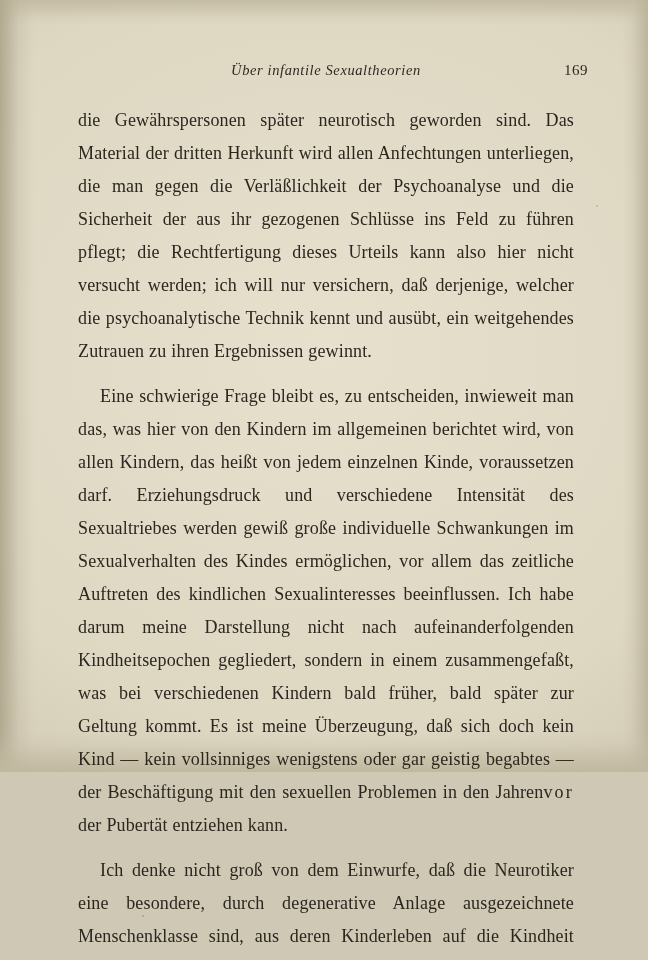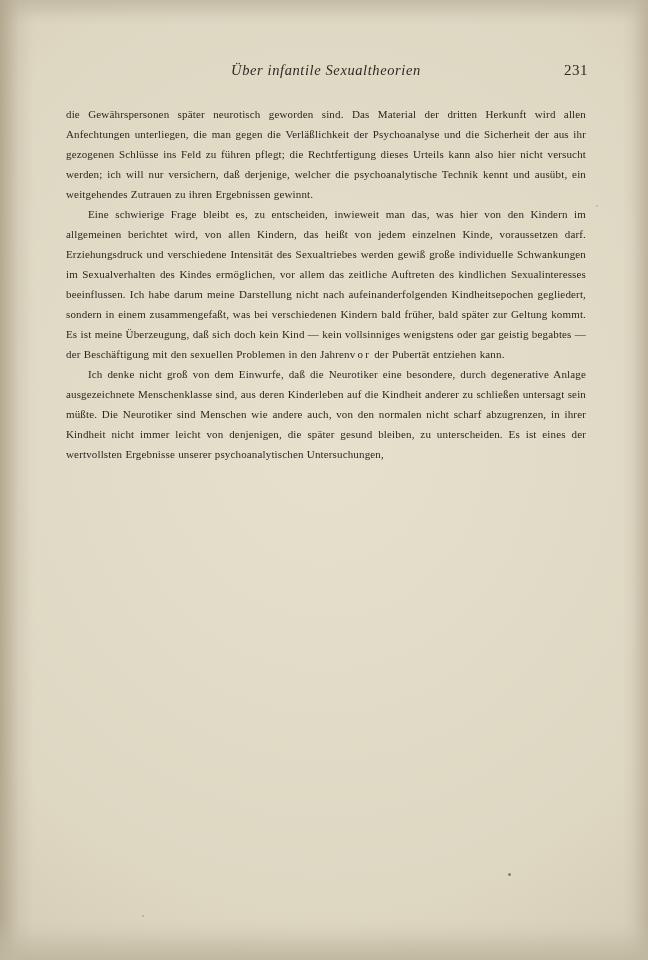--- a/index.html
+++ b/index.html
@@ -9,21 +9,21 @@
   body {
     width: 648px;
     height: 960px;
     background: #cfc8b4;
     font-family: "Liberation Serif", serif;
     overflow: hidden;
   }
   .page {
     position: relative;
     width: 648px;
-    height: 960px;
+    height: 772px;
     background:
       radial-gradient(ellipse 120% 90% at 50% 45%, #e6e0cd 0%, #ded7c2 55%, #cdc5ae 85%, #c2b9a1 100%);
     box-sizing: border-box;
   }
   
   .edge-left {
     position: absolute;
     left: 0; top: 0; bottom: 0;
     width: 34px;
     background: linear-gradient(to right, #b3a990 0%, rgba(190,182,160,0.35) 55%, rgba(200,193,172,0) 100%);
@@ -74,23 +74,23 @@
   }
   .page-number {
     position: absolute;
     right: -2px;
     top: 0;
     font-size: 15px;
     letter-spacing: 0.5px;
     color: #2e2a22;
   }
   p.para {
-    margin: 0;
-    font-size: 11px;
-    line-height: 20px;
+    margin: 12px;
+    font-size: 18px;
+    line-height: 33px;
     color: #2b2720;
     text-align: justify;
     text-justify: inter-word;
     letter-spacing: 0.15px;
     word-spacing: 0.3px;
   }
   p.indent {
     text-indent: 22px;
   }
   .spaced {
@@ -131,21 +131,21 @@
 <div class="page">
   <div class="edge-top"></div>
   <div class="edge-left"></div>
   <div class="edge-right"></div>
   <div class="edge-bottom"></div>
 
   <div class="content">
 
     <div class="running-head">
       <div class="running-title">Über infantile Sexualtheorien</div>
-      <div class="page-number">231</div>
+      <div class="page-number">169</div>
     </div>
 
     <p class="para">die Gewährspersonen später neurotisch geworden sind. Das Material der dritten Herkunft wird allen Anfechtungen unterliegen, die man gegen die Verläßlichkeit der Psychoanalyse und die Sicherheit der aus ihr gezogenen Schlüsse ins Feld zu führen pflegt; die Rechtfertigung dieses Urteils kann also hier nicht versucht werden; ich will nur versichern, daß derjenige, welcher die psychoanalytische Technik kennt und ausübt, ein weitgehendes Zutrauen zu ihren Ergebnissen gewinnt.</p>
     <p class="para indent"><span>Eine schwierige Frage bleibt es, zu entscheiden, inwieweit man das, was hier von den Kindern im allgemeinen berichtet wird, von allen Kindern, das heißt von jedem einzelnen Kinde, voraussetzen darf. Erziehungsdruck und verschiedene Intensität des Sexualtriebes werden gewiß große individuelle Schwankungen im Sexualverhalten des Kindes ermöglichen, vor allem das zeitliche Auftreten des kindlichen Sexualinteresses beeinflussen. Ich habe darum meine Darstellung nicht nach aufeinanderfolgenden Kindheitsepochen gegliedert, sondern in einem zusammengefaßt, was bei verschiedenen Kindern bald früher, bald später zur Geltung kommt. Es ist meine Überzeugung, daß sich doch kein Kind — kein vollsinniges wenigstens oder gar geistig begabtes — der Beschäftigung mit den sexuellen Problemen in den Jahren</span><span class="spaced">vor</span><span> der Pubertät entziehen kann.</span></p>
     <p class="para indent">Ich denke nicht groß von dem Einwurfe, daß die Neurotiker eine besondere, durch degenerative Anlage ausgezeichnete Menschenklasse sind, aus deren Kinderleben auf die Kindheit anderer zu schließen untersagt sein müßte. Die Neurotiker sind Menschen wie andere auch, von den normalen nicht scharf abzugrenzen, in ihrer Kindheit nicht immer leicht von denjenigen, die später gesund bleiben, zu unterscheiden. Es ist eines der wertvollsten Ergebnisse unserer psychoanalytischen Untersuchungen,</p>
   </div>
 
   <div class="dot"></div>
   <div class="speck1"></div>
   <div class="speck2"></div>

